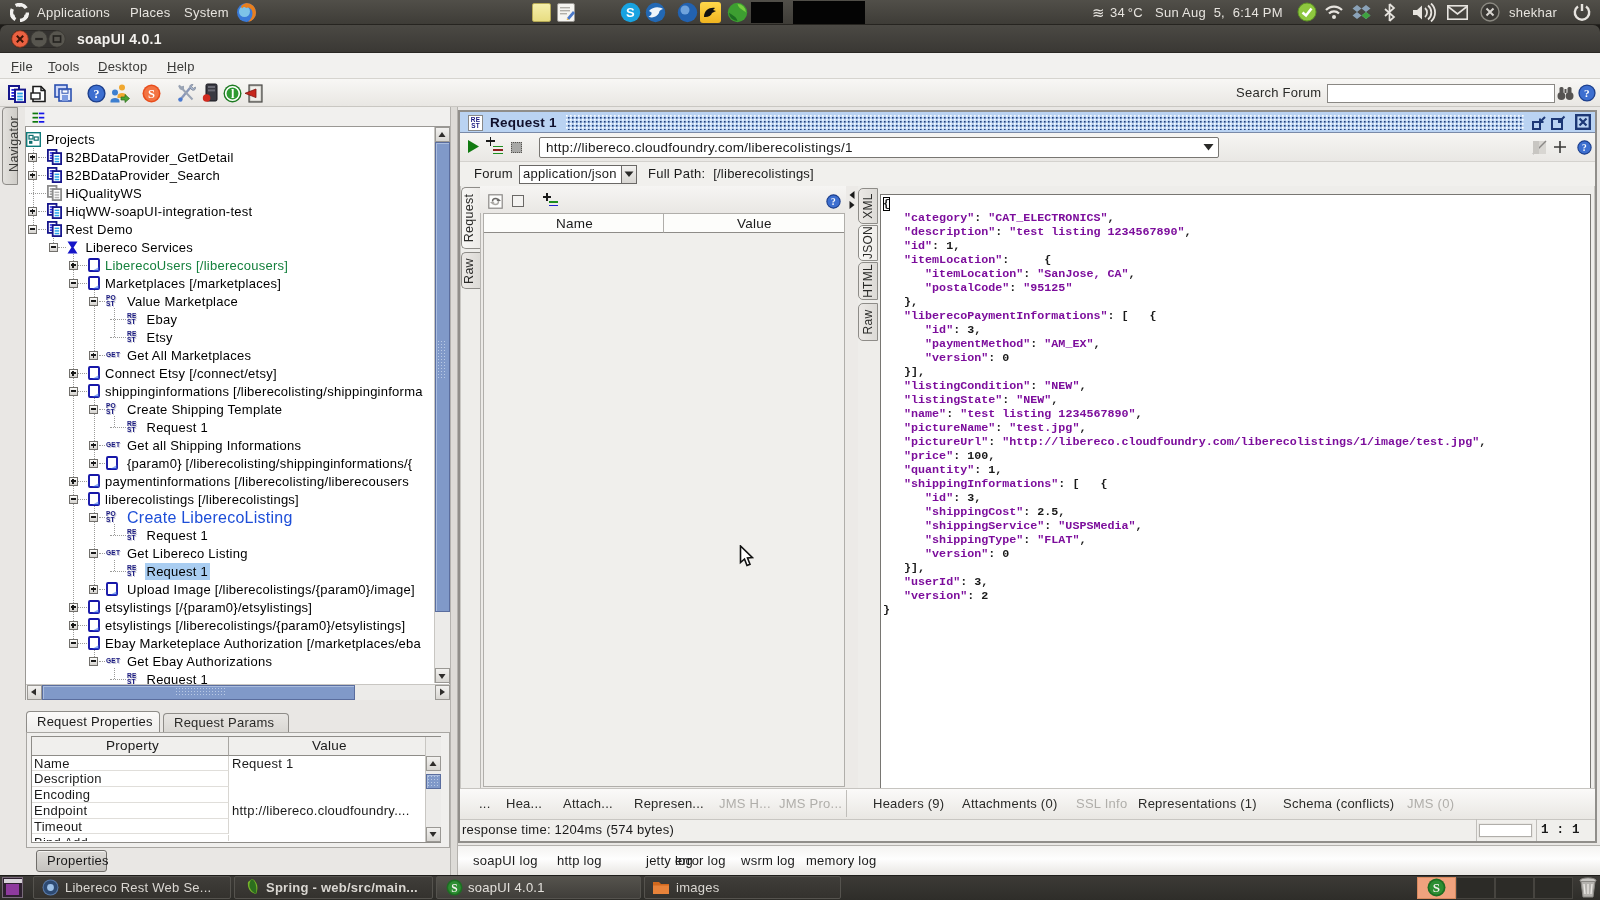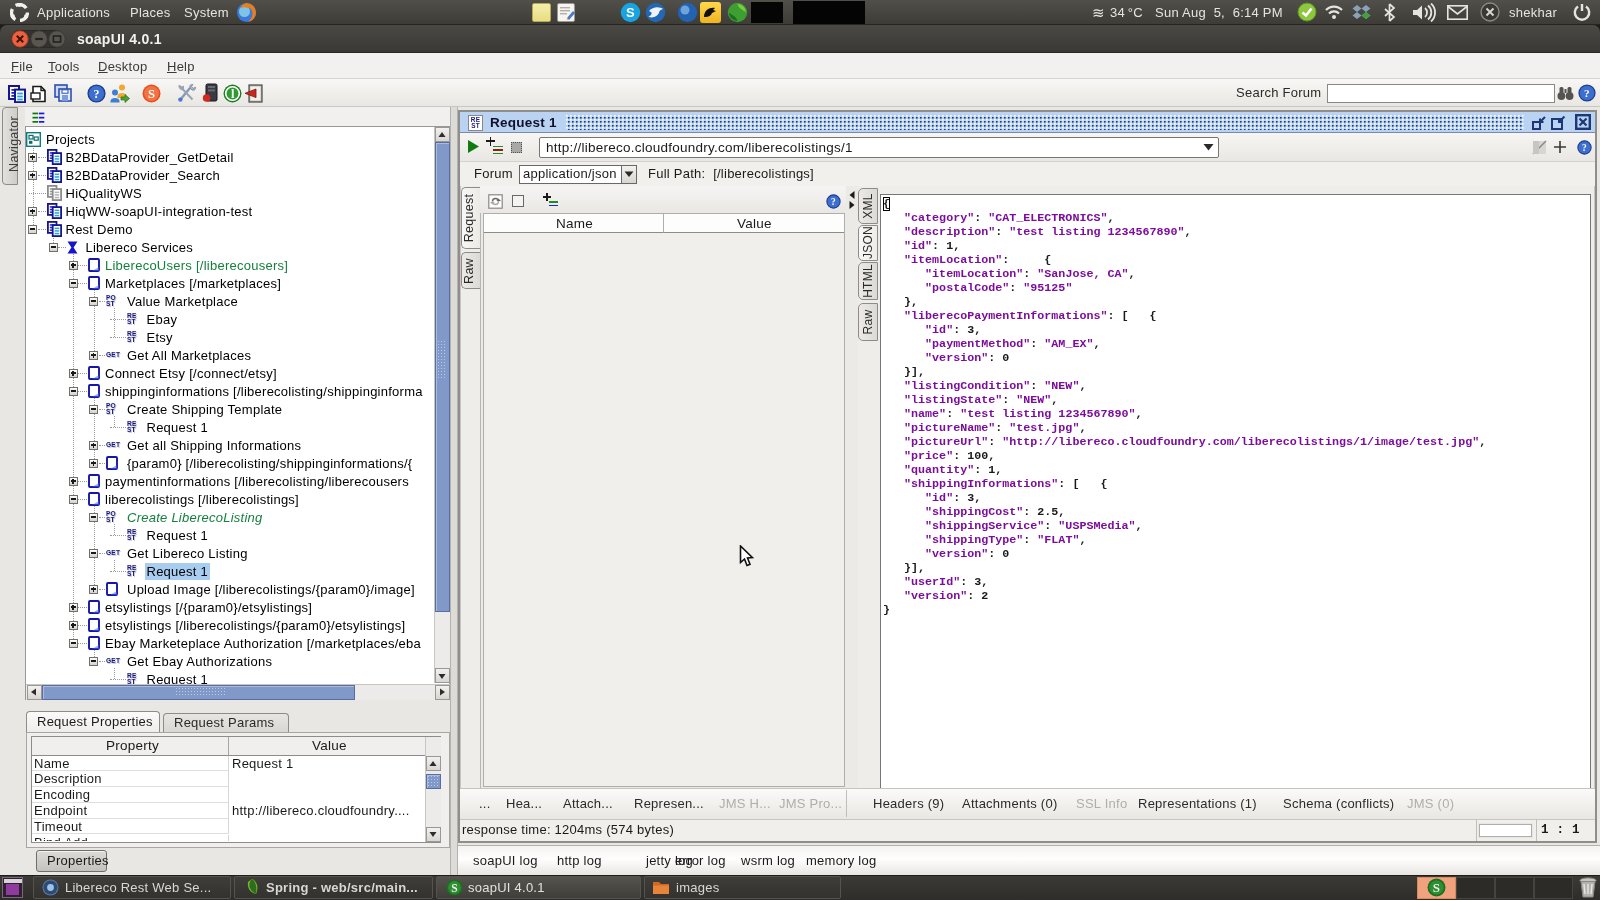--- a/index.html
+++ b/index.html
@@ -385,21 +385,21 @@
 <div style="position:absolute;left:44.5px;top:371.3px;width:5px;height:1.4px;background:#1a1a1a;"></div>
 <svg style="position:absolute;left:62px;top:365px" width="12" height="14" viewBox="0 0 12 14">
         <rect x="1" y="1" width="10" height="12" fill="#fff" stroke="#1616a8" stroke-width="1.9" rx="1"></rect>
         <path d="M4 13 L11 13 L11 9 Z" fill="#3a6ae8" opacity="0.55"></path>
       </svg>
 <div style="position:absolute;left:77px;top:363.5px;font-size:13px;color:#000;white-space:pre;line-height:17px;padding:0 2px;">liberecolistings [/liberecolistings]</div>
 <div style="position:absolute;left:72.5px;top:390px;width:6.5px;height:1px;border-top:1px dotted #9a9a98;"></div>
 <div style="position:absolute;left:63px;top:385.5px;width:9px;height:9px;background:linear-gradient(#fdfdfc,#d4d2ce);border:1px solid #716f6b;"></div>
 <div style="position:absolute;left:65px;top:389.3px;width:5px;height:1.4px;background:#1a1a1a;"></div>
 <div style="position:absolute;left:80px;top:384.2px;font-size:6.6px;font-weight:bold;color:#16167e;line-height:5.6px;letter-spacing:0.2px;text-shadow:1px 1px 0 #c8c8d8;white-space:pre;">PO<br>ST</div>
-<div style="position:absolute;left:99px;top:381.5px;font-size:13px;color:#15803d;white-space:pre;line-height:17px;padding:0 2px;font-style:italic;">Create LiberecoListing</div>
+<div style="position:absolute;left:99px;top:381.5px;font-size:16px;color:#1d4ed8;white-space:pre;line-height:17px;padding:0 2px;">Create LiberecoListing</div>
 <div style="position:absolute;left:83.5px;top:408px;width:16.5px;height:1px;border-top:1px dotted #9a9a98;"></div>
 <div style="position:absolute;left:101px;top:402.2px;font-size:6.6px;font-weight:bold;color:#16167e;line-height:5.6px;letter-spacing:0.2px;text-shadow:1px 1px 0 #c8c8d8;white-space:pre;">RE<br>ST</div>
 <div style="position:absolute;left:118.5px;top:399.5px;font-size:13px;color:#000;white-space:pre;line-height:17px;padding:0 2px;">Request 1</div>
 <div style="position:absolute;left:72.5px;top:426px;width:6.5px;height:1px;border-top:1px dotted #9a9a98;"></div>
 <div style="position:absolute;left:63px;top:421.5px;width:9px;height:9px;background:linear-gradient(#fdfdfc,#d4d2ce);border:1px solid #716f6b;"></div>
 <div style="position:absolute;left:65px;top:425.3px;width:5px;height:1.4px;background:#1a1a1a;"></div>
 <div style="position:absolute;left:80px;top:423px;font-size:6.6px;font-weight:bold;color:#16167e;line-height:5.6px;letter-spacing:0.2px;text-shadow:1px 1px 0 #c8c8d8;white-space:pre;">GET</div>
 <div style="position:absolute;left:99px;top:417.5px;font-size:13px;color:#000;white-space:pre;line-height:17px;padding:0 2px;">Get Libereco Listing</div>
 <div style="position:absolute;left:83.5px;top:444px;width:16.5px;height:1px;border-top:1px dotted #9a9a98;"></div>
 <div style="position:absolute;left:101px;top:438.2px;font-size:6.6px;font-weight:bold;color:#16167e;line-height:5.6px;letter-spacing:0.2px;text-shadow:1px 1px 0 #c8c8d8;white-space:pre;">RE<br>ST</div>

